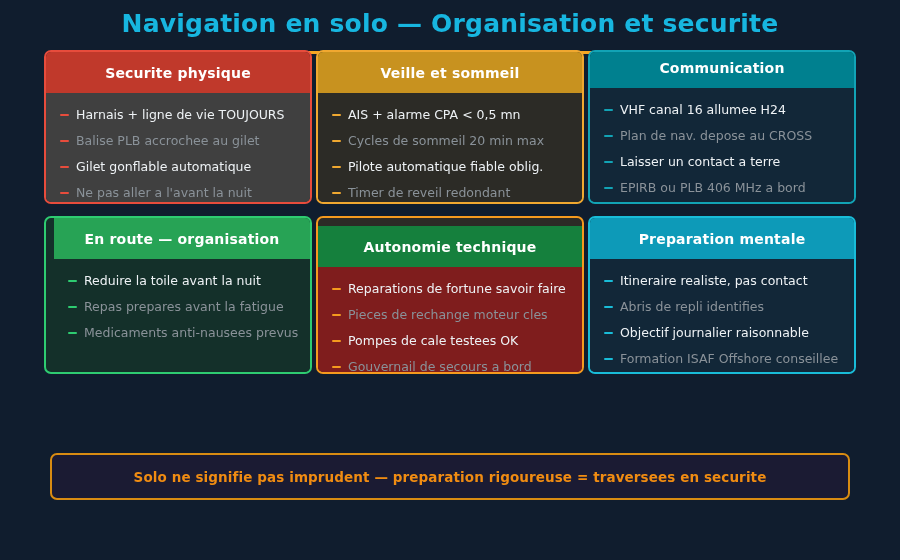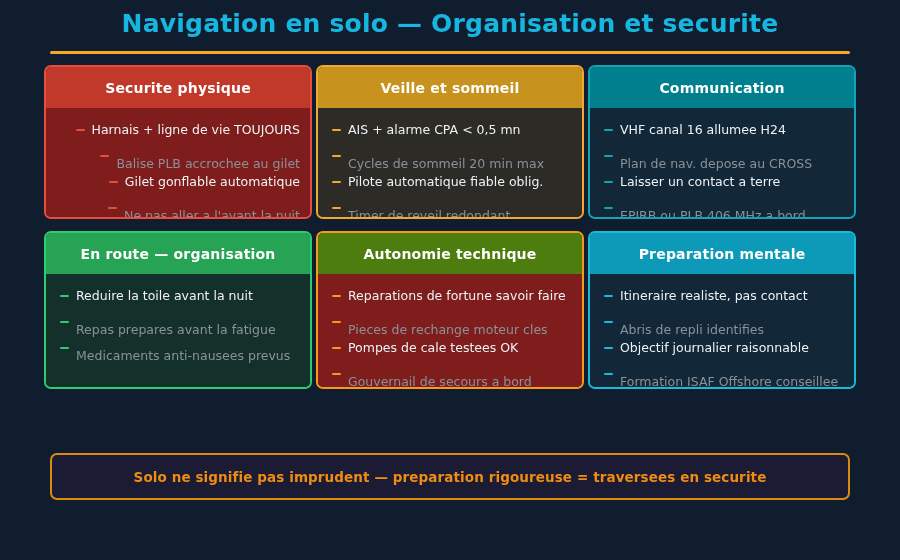--- a/index.html
+++ b/index.html
@@ -39,21 +39,21 @@
     height: 3px;
     background: #f5a623;
     margin: 12px auto 0 auto;
     border-radius: 2px;
   }
 
   
   .grid {
     position: absolute;
     left: 44px;
-    top: 65px;
+    top: 50px;
     width: 812px;
     display: grid;
     grid-template-columns: repeat(3, 268px);
     grid-template-rows: 154px 158px;
     column-gap: 4px;
     row-gap: 12px;
   }
   .card {
     border-radius: 7px;
     border: 2px solid #888;
@@ -95,21 +95,21 @@
     height: 2px;
     margin-top: 12px;
     margin-right: 7px;
     flex: 0 0 auto;
     border-radius: 1px;
   }
   .item-text {
     font-size: 12.5px;
   }
   .item.odd .item-text { color: #eef2f5; }
-  .item.even .item-text { color: #8a9299; margin-top: 8px; }
+  .item.even .item-text { color: #8a9299; }
 
   
   .footer-banner {
     position: absolute;
     left: 50px;
     top: 453px;
     width: 800px;
     height: 47px;
     box-sizing: border-box;
     border: 2px solid #d98c12;
@@ -135,21 +135,21 @@
   <div class="title-block">
     <div class="page-title">Navigation en solo — Organisation et securite</div>
     <div class="title-rule"></div>
   </div>
 
   <div class="grid">
       <div class="card" style="border-color: rgb(231, 76, 60); background: rgb(42, 31, 43);">
         <div class="card-header" style="background: rgb(192, 57, 43);">
           <span>Securite physique</span>
         </div>
-        <div class="card-body" style="background: #7f1d1d; align-items: flex-end;">
+        <div class="card-body" style="background: #404040;">
           <div class="item odd">
             <span class="dash" style="background: rgb(231, 76, 60);"></span>
             <span class="item-text">Harnais + ligne de vie TOUJOURS</span>
           </div>
           <div class="item even">
             <span class="dash" style="background: rgb(231, 76, 60);"></span>
             <span class="item-text">Balise PLB accrochee au gilet</span>
           </div>
           <div class="item odd">
             <span class="dash" style="background: rgb(231, 76, 60);"></span>
@@ -177,21 +177,21 @@
           <div class="item odd">
             <span class="dash" style="background: rgb(240, 168, 48);"></span>
             <span class="item-text">Pilote automatique fiable oblig.</span>
           </div>
           <div class="item even">
             <span class="dash" style="background: rgb(240, 168, 48);"></span>
             <span class="item-text">Timer de reveil redondant</span>
           </div>
         </div>
       </div>
-      <div class="card" style="border-color: rgb(18, 163, 181); background: rgb(18, 39, 56);">
+      <div class="card" style="border-color: rgb(18, 163, 181); background: rgb(18, 39, 56); justify-content: center;">
         <div class="card-header" style="background: rgb(0, 128, 143);">
           <span>Communication</span>
         </div>
         <div class="card-body" style="background: rgb(18, 39, 56);">
           <div class="item odd">
             <span class="dash" style="background: rgb(18, 163, 181);"></span>
             <span class="item-text">VHF canal 16 allumee H24</span>
           </div>
           <div class="item even">
             <span class="dash" style="background: rgb(18, 163, 181);"></span>
@@ -200,41 +200,41 @@
           <div class="item odd">
             <span class="dash" style="background: rgb(18, 163, 181);"></span>
             <span class="item-text">Laisser un contact a terre</span>
           </div>
           <div class="item even">
             <span class="dash" style="background: rgb(18, 163, 181);"></span>
             <span class="item-text">EPIRB ou PLB 406 MHz a bord</span>
           </div>
         </div>
       </div>
-      <div class="card" style="border-color: rgb(46, 204, 113); background: rgb(20, 48, 42);">
+      <div class="card" style="border-color: rgb(46, 204, 113); background: rgb(20, 48, 42); padding-left: 8px;">
         <div class="card-header" style="background: rgb(39, 163, 85);">
           <span>En route — organisation</span>
         </div>
         <div class="card-body" style="background: rgb(20, 48, 42);">
           <div class="item odd">
             <span class="dash" style="background: rgb(46, 204, 113);"></span>
             <span class="item-text">Reduire la toile avant la nuit</span>
           </div>
           <div class="item even">
             <span class="dash" style="background: rgb(46, 204, 113);"></span>
             <span class="item-text">Repas prepares avant la fatigue</span>
           </div>
           <div class="item even">
             <span class="dash" style="background: rgb(46, 204, 113);"></span>
             <span class="item-text">Medicaments anti-nausees prevus</span>
           </div>
         </div>
       </div>
       <div class="card" style="border-color: rgb(245, 154, 30); background: rgb(44, 43, 38);">
-        <div class="card-header" style="background: #4d7c0f;">
+        <div class="card-header" style="background: #15803d; margin-top: 8px;">
           <span>Autonomie technique</span>
         </div>
         <div class="card-body" style="background: #7f1d1d;">
           <div class="item odd">
             <span class="dash" style="background: rgb(245, 154, 30);"></span>
             <span class="item-text">Reparations de fortune savoir faire</span>
           </div>
           <div class="item even">
             <span class="dash" style="background: rgb(245, 154, 30);"></span>
             <span class="item-text">Pieces de rechange moteur cles</span>

